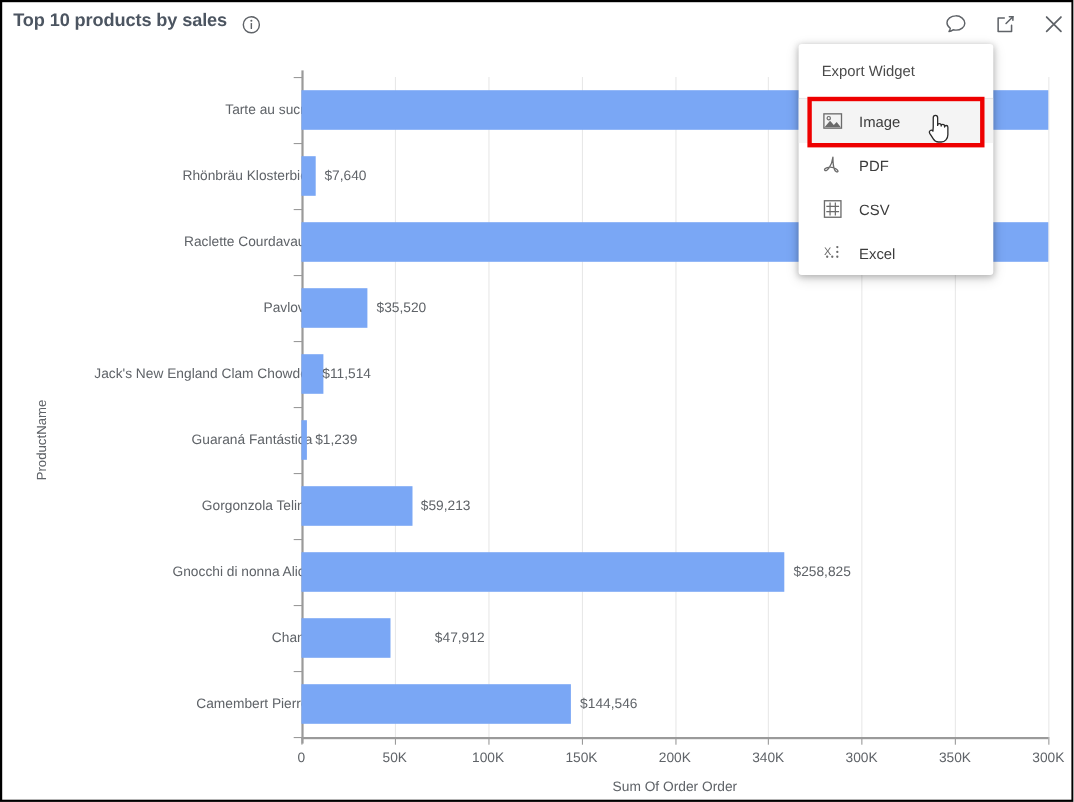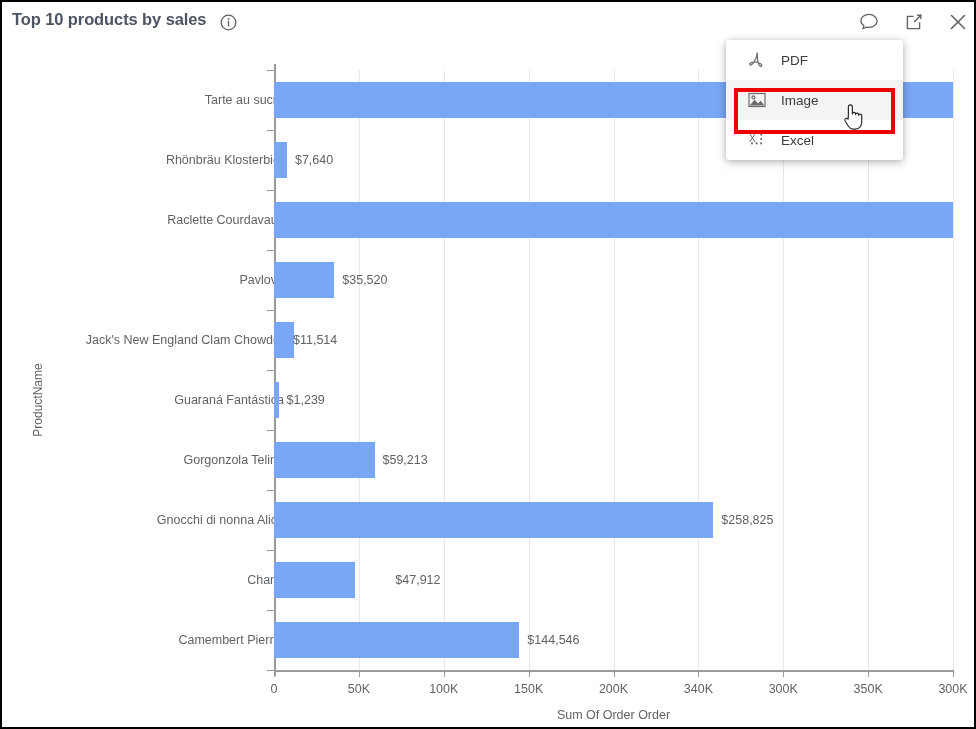--- a/index.html
+++ b/index.html
@@ -256,38 +256,48 @@
         <div class="tick-x" style="left: 866.125px;"></div>
         <div class="xtick-label" style="left: 866.125px;">350K</div>
         <div class="tick-x" style="left: 951px;"></div>
         <div class="xtick-label" style="left: 951px;">300K</div>
       </div>
 
     <div id="x-axis-title">Sum Of Order Order</div>
   </div>
 
   <div id="export-menu">
+    <div id="export-menu-title">Export Widget</div>
     <div id="menu-items">
-        <div class="menu-item">
-          <span class="menu-icon">
-            <svg width="20" height="20" viewBox="0 0 20 20">
-              <path d="M10.2 2.8 C10.2 8.0 10.6 11.8 11.6 14.0 12.4 15.8 13.6 16.6 14.4 16.2 15.2 15.8 14.8 14.6 13.2 13.6 11.0 12.2 7.0 11.6 4.4 12.6 2.6 13.3 2.2 14.3 2.9 14.9 3.8 15.6 5.4 14.6 7.0 12.2 8.6 9.8 9.8 6.2 10.2 2.8 Z" fill="none" stroke="#6b6b6b" stroke-width="1.2" stroke-linejoin="round"></path>
-            </svg>
-          </span>
-          <span class="menu-label">PDF</span>
-        </div>
         <div class="menu-item selected">
           <span class="menu-icon">
             <svg width="20" height="20" viewBox="0 0 20 20">
               <rect x="2" y="3.5" width="16" height="13" fill="none" stroke="#6b6b6b" stroke-width="1.2"></rect>
               <circle cx="6.4" cy="7.4" r="1.5" fill="none" stroke="#6b6b6b" stroke-width="1.1"></circle>
               <path d="M2.6 15.6 L7.6 9.8 L11.0 13.6 L13.6 10.8 L17.4 15.6 Z" fill="#6b6b6b"></path>
             </svg>
           </span>
           <span class="menu-label">Image</span>
+        </div>
+        <div class="menu-item">
+          <span class="menu-icon">
+            <svg width="20" height="20" viewBox="0 0 20 20">
+              <path d="M10.2 2.8 C10.2 8.0 10.6 11.8 11.6 14.0 12.4 15.8 13.6 16.6 14.4 16.2 15.2 15.8 14.8 14.6 13.2 13.6 11.0 12.2 7.0 11.6 4.4 12.6 2.6 13.3 2.2 14.3 2.9 14.9 3.8 15.6 5.4 14.6 7.0 12.2 8.6 9.8 9.8 6.2 10.2 2.8 Z" fill="none" stroke="#6b6b6b" stroke-width="1.2" stroke-linejoin="round"></path>
+            </svg>
+          </span>
+          <span class="menu-label">PDF</span>
+        </div>
+        <div class="menu-item">
+          <span class="menu-icon">
+            <svg width="20" height="20" viewBox="0 0 20 20">
+              <rect x="2.5" y="2.5" width="15" height="15" fill="none" stroke="#6b6b6b" stroke-width="1.2"></rect>
+              <path d="M7.6 4.2 V15.8 M12.4 4.2 V15.8 M4.2 7.6 H15.8 M4.2 12.4 H15.8" stroke="#6b6b6b" stroke-width="1.1"></path>
+            </svg>
+          </span>
+          <span class="menu-label">CSV</span>
         </div>
         <div class="menu-item">
           <span class="menu-icon">
             <svg width="20" height="20" viewBox="0 0 20 20">
               <text x="2" y="11.5" font-family="Liberation Sans, sans-serif" font-size="10" fill="#6b6b6b">X</text>
               <circle cx="14.2" cy="4.6" r="1.05" fill="#6b6b6b"></circle>
               <circle cx="14.2" cy="9.0" r="1.05" fill="#6b6b6b"></circle>
               <circle cx="14.2" cy="13.4" r="1.05" fill="#6b6b6b"></circle>
               <circle cx="9.6" cy="13.4" r="1.05" fill="#6b6b6b"></circle>
               <circle cx="5.0" cy="13.4" r="1.05" fill="#6b6b6b"></circle>

